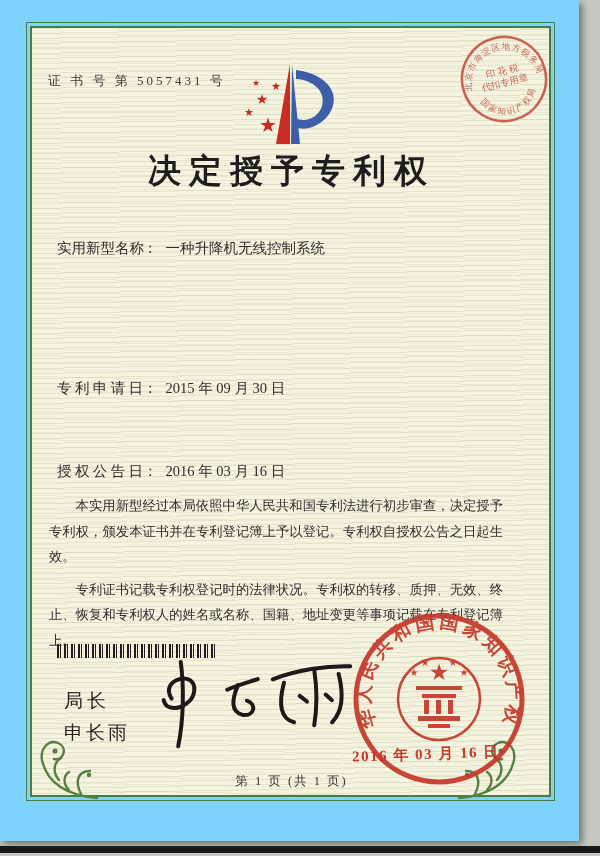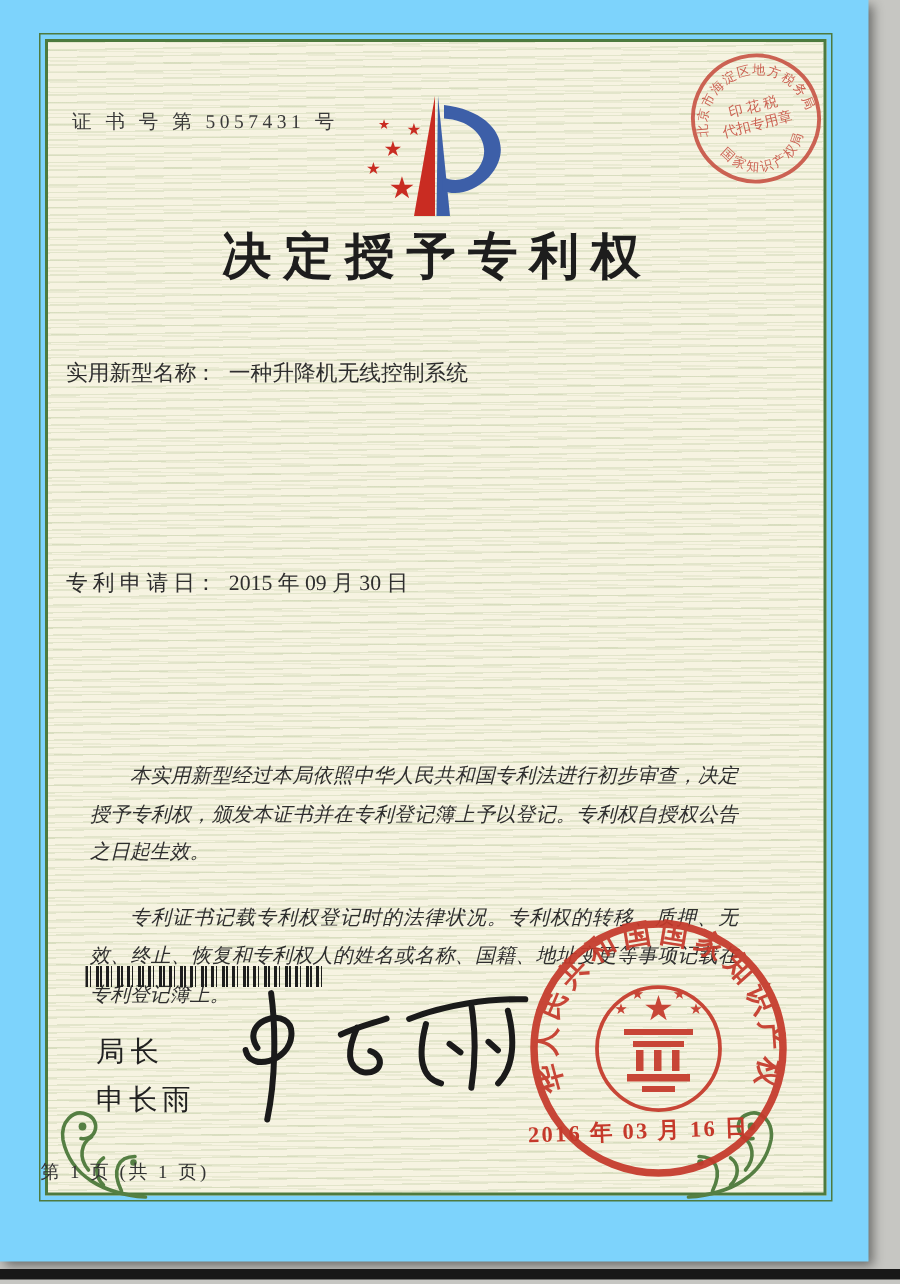--- a/index.html
+++ b/index.html
@@ -23,47 +23,47 @@
       repeating-linear-gradient(179deg, rgba(146,172,112,.20) 0 1px, rgba(0,0,0,0) 1px 5px),
       repeating-linear-gradient(181deg, rgba(160,180,125,.14) 0 1px, rgba(0,0,0,0) 1px 7px),
       #f6f3e1;
   }
   .cert-no{position:absolute;left:48px;top:72px;font-size:13px;letter-spacing:3px;color:#3a3a3a;}
   .logo{position:absolute;left:232px;top:54px;width:118px;height:102px;}
   .title{
     position:absolute;left:27px;top:149px;width:529px;text-align:center;
     font-size:33px;font-weight:bold;letter-spacing:8px;color:#1d1d1d;
   }
-  .field{position:absolute;left:44px;font-size:14.5px;color:#2e2e2e;white-space:nowrap;}
+  .field{position:absolute;left:57px;font-size:14.5px;color:#2e2e2e;white-space:nowrap;}
   .flabel{display:inline-block;width:86px;text-align:justify;text-align-last:justify;}
   .fcolon{display:inline-block;margin-right:8px;}
   .f1{top:239px}.f2{top:291px}.f3{top:336px}.f4{top:379px}.f5{top:421px}.f6{top:462px}
   .body-text{
     position:absolute;left:42px;top:486px;width:468px;
     font-size:13.3px;line-height:25.6px;color:#2e2e2e;text-align:justify;
   }
-  .body-text p{margin:18px;text-indent:2em;font-style:italic;}
+  .body-text p{margin:7px;text-indent:2em;}
   .barcode{
     position:absolute;left:57px;top:644px;width:160px;height:14px;
     background:repeating-linear-gradient(90deg,
       #1e1e1e 0 2px, transparent 2px 3px,
       #1e1e1e 3px 4px, transparent 4px 7px,
       #1e1e1e 7px 9px, transparent 9px 10px,
       #1e1e1e 10px 11px, transparent 11px 14px);
   }
   .sig-title{position:absolute;left:64px;top:688px;font-size:19px;letter-spacing:4px;color:#222;}
   .sig-name{position:absolute;left:64px;top:720px;font-size:19px;letter-spacing:3px;color:#222;font-family:Liberation Mono, monospace;}
   .autograph{position:absolute;left:142px;top:652px;width:236px;height:102px;transform:rotate(-3deg);}
   .main-seal{position:absolute;left:350px;top:610px;width:178px;height:178px;opacity:.93;}
   .seal-date{
     position:absolute;left:352px;top:745px;font-size:15px;font-weight:bold;color:#c5392b;
     letter-spacing:1.5px;transform:rotate(-2deg);
   }
   .tax-seal{position:absolute;left:458px;top:33px;width:92px;height:92px;transform:rotate(-14deg);opacity:.85;}
-  .footer{position:absolute;left:27px;top:773px;width:529px;text-align:left;font-size:12.5px;letter-spacing:2px;color:#333;}
+  .footer{position:absolute;left:27px;top:773px;width:529px;text-align:center;font-size:12.5px;letter-spacing:2px;color:#333;}
   .flourish{position:absolute;width:72px;height:74px;}
   .fl-bl{left:29px;top:728px;}
   .fl-br{left:455px;top:728px;transform:scaleX(-1);}
 </style>
 </head>
 <body>
 
 <div class="paper">
 
   <div class="frame">
@@ -106,20 +106,23 @@
     </g>
   </svg>
 
   <div class="title">决定授予专利权</div>
 
   <div class="field f1">
     <span class="flabel">实用新型名称</span><span class="fcolon">：</span><span>一种升降机无线控制系统</span>
   </div>
   <div class="field f4">
     <span class="flabel">专利申请日</span><span class="fcolon">：</span><span>2015 年 09 月 30 日</span>
+  </div>
+  <div class="field f6">
+    <span class="flabel">授权公告日</span><span class="fcolon">：</span><span>2016 年 03 月 16 日</span>
   </div>
 
   <div class="body-text">
     <p>本实用新型经过本局依照中华人民共和国专利法进行初步审查，决定授予专利权，颁发本证书并在专利登记簿上予以登记。专利权自授权公告之日起生效。</p>
     <p>专利证书记载专利权登记时的法律状况。专利权的转移、质押、无效、终止、恢复和专利权人的姓名或名称、国籍、地址变更等事项记载在专利登记簿上。</p>
   </div>
 
   <div class="barcode"></div>
 
   <div class="sig-title">局长</div>

